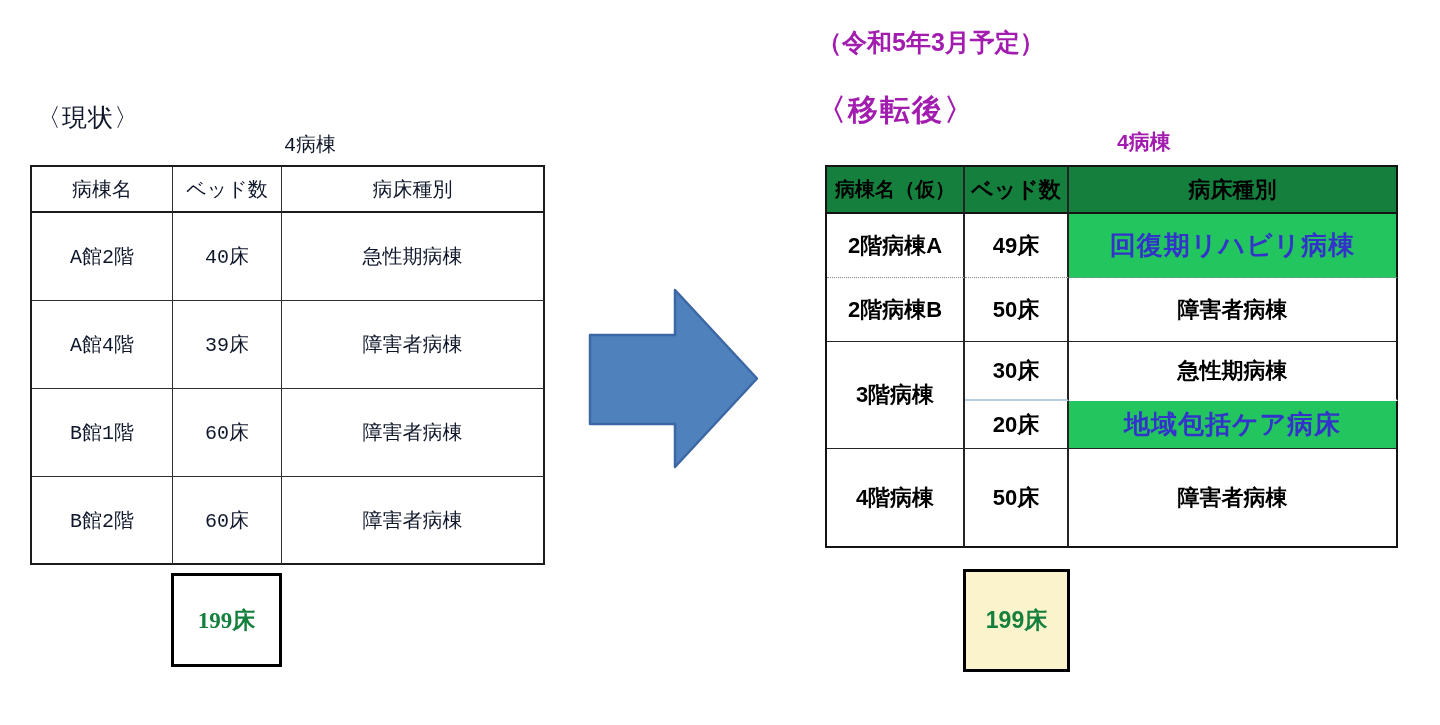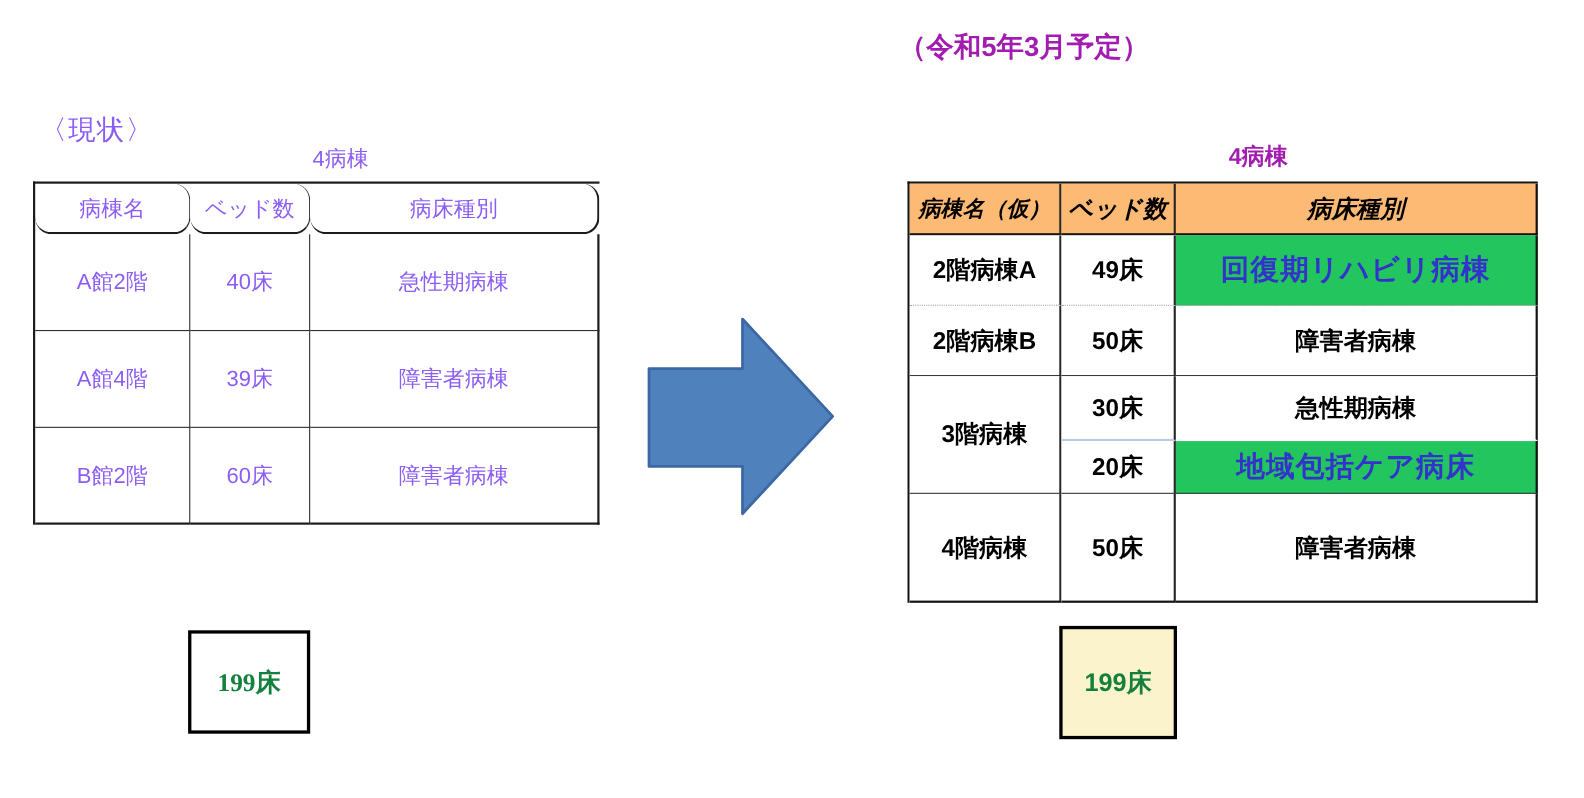--- a/index.html
+++ b/index.html
@@ -4,31 +4,31 @@
 <style>
   html,body { margin:0; padding:0; background:#ffffff; }
   #canvas {
     position:relative; width:1440px; height:725px; background:#ffffff;
     overflow:hidden;
     font-family:"Liberation Sans","DejaVu Sans",sans-serif;
   }
   .abs { position:absolute; }
 
   
-  .serif { font-family:Liberation Sans, sans-serif; color:#8b5cf6; }
+  .serif { font-family:Liberation Mono, monospace; color:#0f172a; }
   .title-current { left:36px; top:101px; font-size:25px; letter-spacing:1px; }
   .caption-left  { left:284px; top:131px; font-size:20px; }
 
   table.tbl { border-collapse:separate; border-spacing:0; table-layout:fixed; position:absolute; }
   table.tbl td { box-sizing:border-box; text-align:center; vertical-align:middle; padding:0; overflow:hidden; }
 
   .left-tbl { left:30px; top:165px; border-top:2px solid #1c1c1c; border-left:2px solid #1c1c1c; }
   .left-tbl td { border-right:1.7px solid #2e2e2e; border-bottom:1.7px solid #2e2e2e; font-size:20px; }
   .left-tbl td:last-child { border-right:2px solid #1c1c1c; }
-  .left-tbl tr.hdr td { border-bottom:2px solid #1c1c1c; height:46px;border-radius:15px; }
+  .left-tbl tr.hdr td { border-bottom:2px solid #1c1c1c; height:46px; }
   .left-tbl tr.body { height:88px;border-radius:29px; }
   .left-tbl tr:last-child td { border-bottom:2px solid #1c1c1c; }
 
   .total {
     box-sizing:border-box; border:3px solid #000;
     display:flex; align-items:center; justify-content:center;
     font-weight:bold; font-size:23px; color:#15803d;
   }
   .left-total  { left:171px; top:573px; width:111px; height:94px; background:#ffffff;
                  font-family:"Liberation Serif","DejaVu Serif",serif; }
@@ -36,21 +36,21 @@
   
   .bold { font-weight:bold; color:#a21caf; }
   .note-schedule { left:817px; top:26px;  font-size:25px; }
   .title-after   { left:816px; top:90px;  font-size:30px; letter-spacing:2px; }
   .caption-right { left:1117px; top:128px; font-size:21px; }
 
   .right-tbl { left:825px; top:165px; border-top:2.5px solid #141414; border-left:2.5px solid #141414; }
   .right-tbl td { border-right:2px solid #242424; border-bottom:1.7px solid #242424;
                   font-size:22px; font-weight:bold; color:#000; background:#ffffff; }
   .right-tbl td:last-child { border-right:2.5px solid #141414; }
-  .right-tbl tr.hdr td { background:#fdba74; border-bottom:2px solid #141414; height:47px;font-style:italic; }
+  .right-tbl tr.hdr td { background:#15803d; border-bottom:2px solid #141414; height:47px; }
   .right-tbl tr.hdr td.th-name { font-size:20px; }
   .right-tbl tr.r1 { height:64px;margin-left:14px; }
   .right-tbl tr.r2 { height:64px; }
   .right-tbl tr.r3 { height:59px; }
   .right-tbl tr.r4 { height:48px; }
   .right-tbl tr.r5 { height:99px; }
   .right-tbl tr.r1 td { border-bottom:1px dotted #8a8a8a; }
   .right-tbl td.div-blue  { border-bottom:2px solid #b9cbdf; }
   .right-tbl td.div-white { border-bottom:2px solid #ffffff; }
   .right-tbl tr.r5 td { border-bottom:2.5px solid #141414; }
@@ -86,36 +86,42 @@
       <td>A館2階</td>
       <td>40床</td>
       <td>急性期病棟</td>
     </tr>
     <tr class="body">
       <td>A館4階</td>
       <td>39床</td>
       <td>障害者病棟</td>
     </tr>
     <tr class="body">
+      <td>B館1階</td>
+      <td>60床</td>
+      <td>障害者病棟</td>
+    </tr>
+    <tr class="body">
       <td>B館2階</td>
       <td>60床</td>
       <td>障害者病棟</td>
     </tr>
   </tbody>
     </table>
 
   <div class="abs total left-total">199床</div>
 
   <div class="abs arrow-wrap">
     <svg width="172" height="183" viewBox="0 0 172 183" xmlns="http://www.w3.org/2000/svg">
       <polygon points="2,48 87,48 87,3 169,91.5 87,180 87,137 2,137" fill="#4f81bd" stroke="#3c67a5" stroke-width="2.5" stroke-linejoin="round"></polygon>
     </svg>
   </div>
 
   <div class="abs bold note-schedule">（令和5年3月予定）</div>
+  <div class="abs bold title-after">〈移転後〉</div>
   <div class="abs bold caption-right">4病棟</div>
 
   <table class="tbl right-tbl">
     <colgroup>
         <col style="width:138px">
         <col style="width:104px">
         <col style="width:329px">
       </colgroup>
     <tbody>
         <tr class="hdr">

